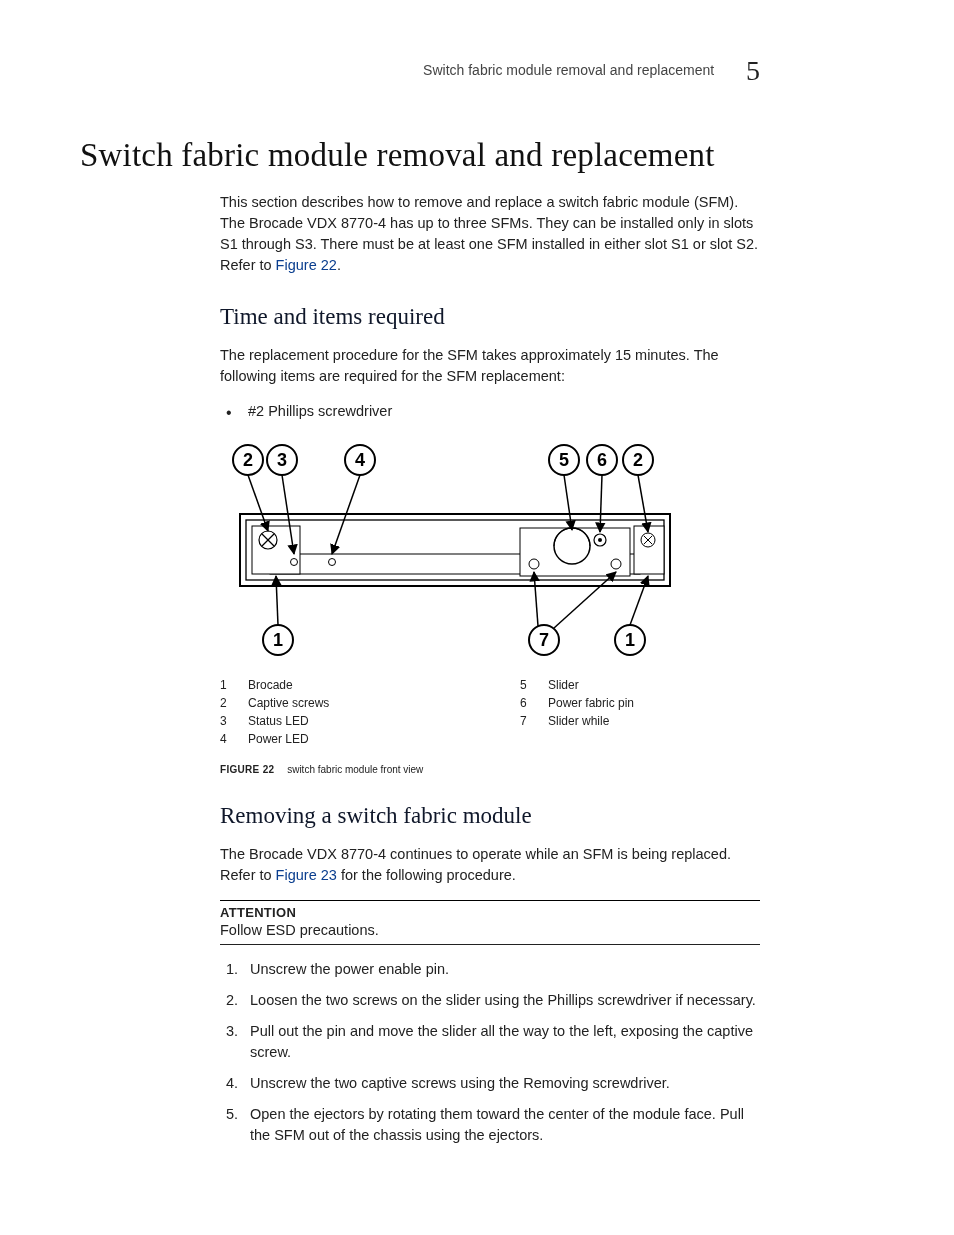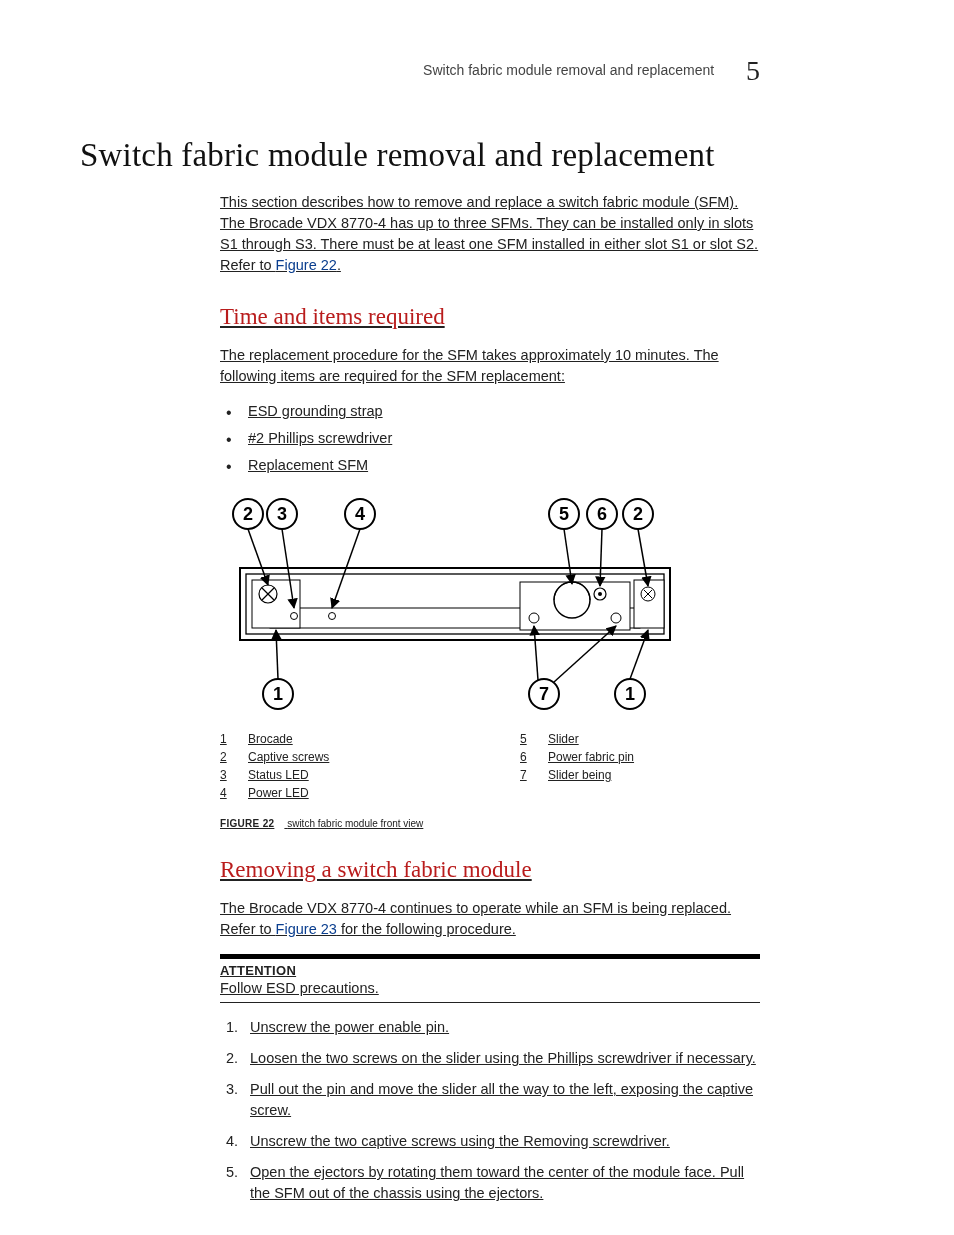--- a/index.html
+++ b/index.html
@@ -35,35 +35,34 @@
   h1.title {
     font-family: Georgia, "Times New Roman", serif;
     font-weight: normal;
     font-size: 33px;
     color: #111;
     margin: 0 0 18px 0;
     letter-spacing: 0.2px;
   }
   .body-indent {
     margin-left: 140px;
-    text-decoration: underline;
   }
   .body-indent p,
   .body-indent li {
     font-size: 14.5px;
     line-height: 1.45;
     color: #222;
   }
   .intro p { margin: 0 0 14px 0; }
   a.figref { color: #0a3e8f; text-decoration: none; }
   h2.subhead {
     font-family: Georgia, "Times New Roman", serif;
     font-weight: normal;
     font-size: 23px;
-    color: #b91c1c;
+    color: #0f172a;
     margin: 28px 0 10px 0;
   }
   ul.bullets {
     list-style: none;
     padding: 0;
     margin: 10px 0 14px 0;
   }
   ul.bullets li {
     position: relative;
     padding-left: 28px;
@@ -96,21 +95,21 @@
     margin: 6px 0 10px 0;
   }
   .fig-caption .label {
     font-family: Arial, Helvetica, sans-serif;
     font-weight: bold;
     font-variant: small-caps;
     letter-spacing: 0.3px;
     margin-right: 10px;
   }
   .attention-block {
-    border-top: 5px solid #000000;
+    border-top: 1px solid #000000;
     border-bottom: 1px solid #222;
     padding: 4px 0 6px 0;
     margin: 10px 0 14px 0;
   }
   .attention-block .label {
     font-weight: bold;
     font-size: 13px;
     letter-spacing: 0.3px;
   }
   .attention-block .text {
@@ -139,25 +138,23 @@
   <h1 class="title">Switch fabric module removal and replacement</h1>
 
   <div class="body-indent intro">
     <p>
       <span>This section describes how to remove and replace a switch fabric module (SFM). The Brocade VDX 8770-4 has up to three SFMs. They can be installed only in slots S1 through S3. There must be at least one SFM installed in either slot S1 or slot S2. Refer to </span><a href="#" class="figref">Figure 22</a><span>.</span>
     </p>
   </div>
 
   <div class="body-indent">
     <h2 class="subhead">Time and items required</h2>
-    <p>The replacement procedure for the SFM takes approximately 10 minutes. The following items are required for the SFM replacement:</p>
+    <p>The replacement procedure for the SFM takes approximately 15 minutes. The following items are required for the SFM replacement:</p>
     <ul class="bullets">
-      <li>ESD grounding strap</li>
       <li>#2 Phillips screwdriver</li>
-      <li>Replacement SFM</li>
     </ul>
 
     <div class="figure-wrap">
       <svg width="470" height="230" viewBox="0 0 470 230">
         <defs>
           <marker id="arrow" viewBox="0 0 10 10" refX="9" refY="5" markerWidth="7" markerHeight="7" orient="auto-start-reverse">
             <path d="M 0 0 L 10 5 L 0 10 z" fill="#000"></path>
           </marker>
         </defs>
 
@@ -250,21 +247,21 @@
         <div class="row">
             <span class="num">5</span>
             <span>Slider</span>
           </div>
         <div class="row">
             <span class="num">6</span>
             <span>Power fabric pin</span>
           </div>
         <div class="row">
             <span class="num">7</span>
-            <span>Slider being</span>
+            <span>Slider while</span>
           </div>
       </div>
     </div>
 
     <div class="fig-caption">
       <span class="label">FIGURE 22</span>
       <span>switch fabric module front view</span>
     </div>
 
     <h2 class="subhead">Removing a switch fabric module</h2>

